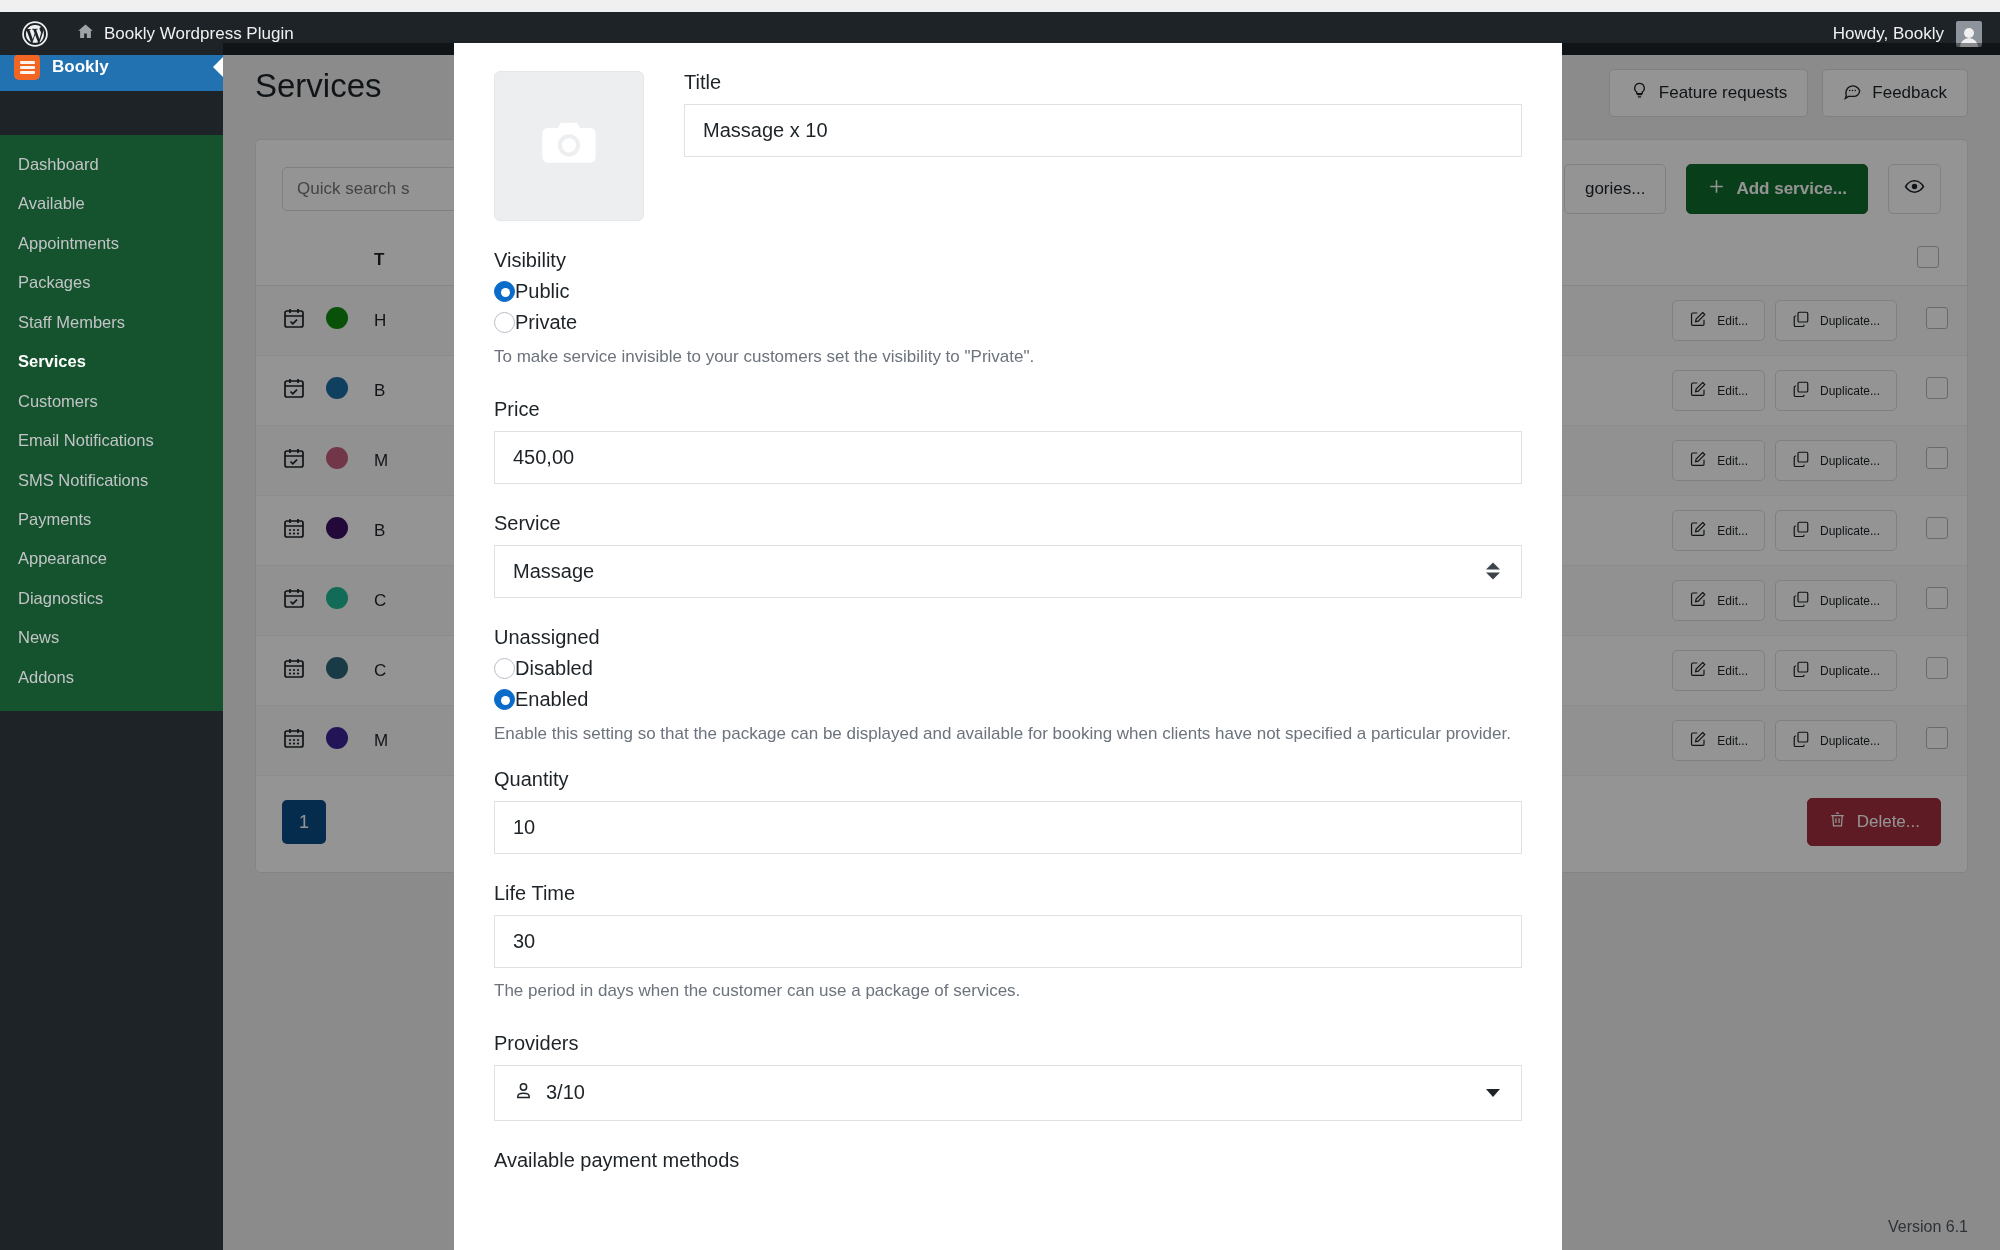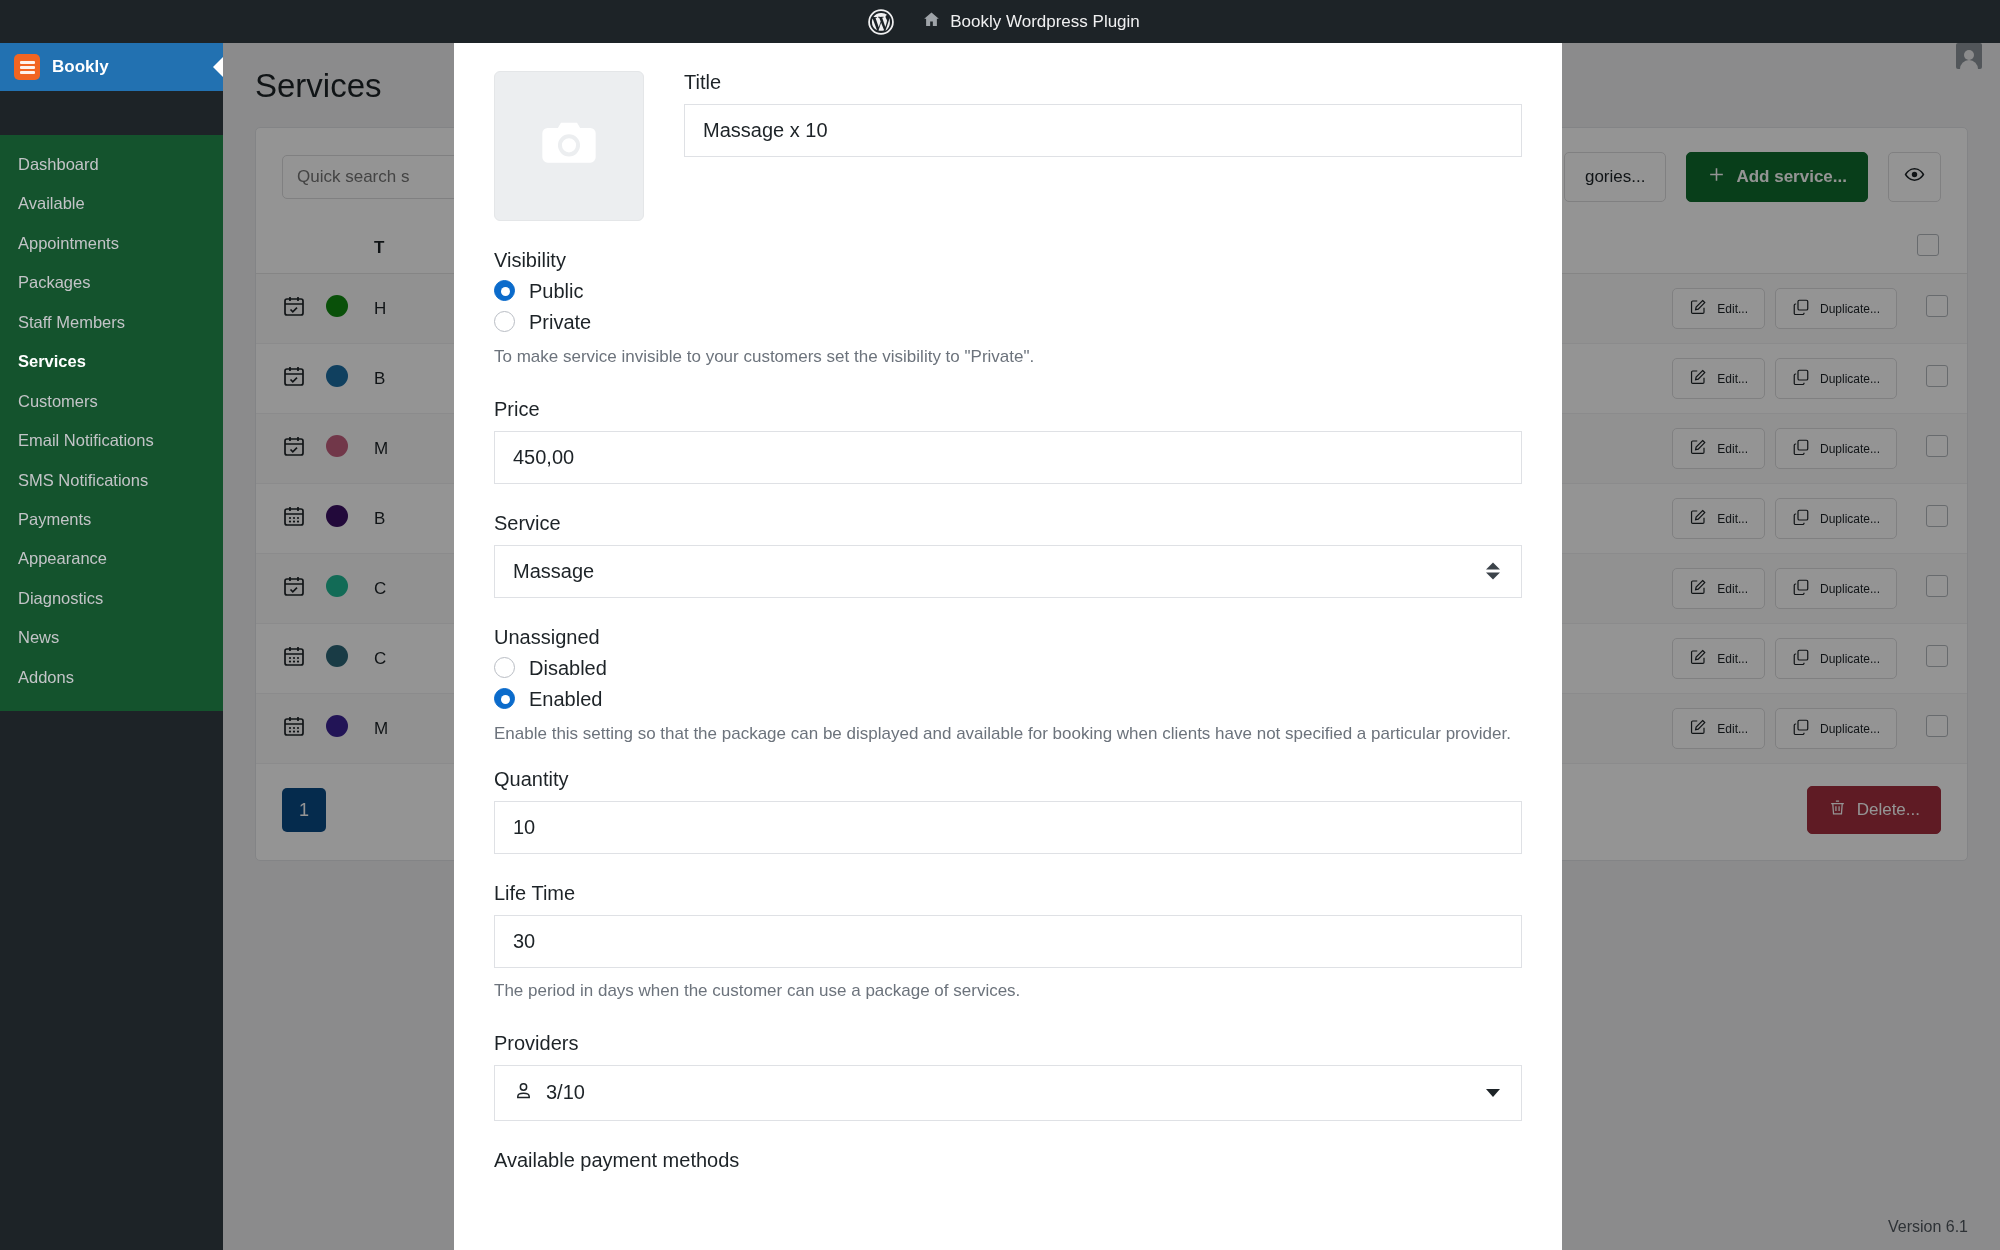--- a/index.html
+++ b/index.html
@@ -6,23 +6,23 @@
   html, body {
     width: 2000px; height: 1250px;
     font-family: "Liberation Sans", sans-serif;
     overflow: hidden;
     background: #f0f0f1;
   }
   .screen { position: relative; width: 2000px; height: 1250px; }
 
   
   .adminbar {
-    position: absolute; top: 0; left: 0; width: 2000px; height: 43px;
+    position: absolute; top: 12px; left: 0; width: 2000px; height: 43px;
     background: #1d2327; color: #f0f0f1;
-    display: flex; align-items: center; z-index: 40; flex-direction: column;
+    display: flex; align-items: center; z-index: 40;
   }
   .ab-left { display: flex; align-items: center; gap: 0; padding-left: 8px; }
   .ab-item { display: flex; align-items: center; gap: 9px; padding: 0 14px; height: 43px; color: #f0f0f1; font-size: 17px; }
   .ab-right { margin-left: auto; display: flex; align-items: center; padding-right: 18px; gap: 12px; }
   .ab-howdy { font-size: 17px; color: #f0f0f1; }
   .avatar { width: 26px; height: 26px; background: #8d949b; border-radius: 2px; display:flex; align-items:flex-end; justify-content:center; overflow:hidden; }
   .avatar .head { width:10px; height:10px; border-radius:50%; background:#f0f0f1; position:relative; top:-9px; }
   .avatar .body { width:18px; height:9px; border-radius:9px 9px 0 0; background:#f0f0f1; position:absolute; bottom:0;}
   .avatar-wrap { position:relative; width:26px;height:26px; }
   .wp-logo { width: 26px; height: 26px; }
@@ -137,21 +137,21 @@
   .img-ph svg { width: 64px; height: 64px; }
   .field-title { flex:1; }
   .lbl { font-size: 20px; color:#1d2327; margin-bottom: 10px; display:block; }
   .inp {
     width: 100%; border:1px solid #dfe1e5; border-radius:0; background:#fff;
     padding: 14px 18px; font-size: 20px; color: #1d2327;
     font-family: "Liberation Sans", sans-serif;
   }
   .sec { margin-top: 28px; }
   .sec.tight { margin-top: 22px; }
-  .radio-row { display:flex; align-items:flex-start; gap: 14px; margin-top: 8px; }
+  .radio-row { display:flex; align-items:center; margin-top: 8px; }
   .radio {
     width: 21px; height: 21px; border-radius:50%; border:1px solid #b9bdc4;
     background:#fff; flex:0 0 21px; position:relative;
   }
   .radio.on { background:#0b6bcb; border-color:#0b6bcb; }
   .radio.on::after {
     content:""; position:absolute; left:6px; top:6px; width:9px; height:9px;
     border-radius:50%; background:#fff;
   }
   .radio-label { font-size: 20px; color:#1d2327; }
@@ -230,20 +230,41 @@
         <a>Appearance</a>
         <a>Diagnostics</a>
         <a>News</a>
         <a>Addons</a>
       </div>
   </div>
 
   <div class="content">
     <div class="topbar-row">
       <div class="page-title">Services</div>
+      <div class="topbar-right">
+        <button class="btn">
+          <span>
+            <svg viewBox="0 0 24 24" width="19" height="19" fill="none" stroke="#1d2327" stroke-width="1.7">
+                <path d="M9 17h6M10 20h4M12 3a6 6 0 0 0-3.5 10.9V16h7v-2.1A6 6 0 0 0 12 3z"></path>
+              </svg>
+          </span>
+          <span>Feature requests</span>
+        </button>
+        <button class="btn">
+          <span>
+            <svg viewBox="0 0 24 24" width="19" height="19" fill="none" stroke="#1d2327" stroke-width="1.7">
+                <path d="M21 12a7.5 7.5 0 0 1-7.5 7.5H7L3 22l1.2-3.6A7.5 7.5 0 1 1 21 12z"></path>
+                <circle cx="8.5" cy="12" r="1" fill="#1d2327" stroke="none"></circle>
+                <circle cx="12" cy="12" r="1" fill="#1d2327" stroke="none"></circle>
+                <circle cx="15.5" cy="12" r="1" fill="#1d2327" stroke="none"></circle>
+              </svg>
+          </span>
+          <span>Feedback</span>
+        </button>
+      </div>
     </div>
 
     <div class="panel">
       <div class="panel-head">
         <input class="search-input" placeholder="Quick search s" style="">
         <div class="head-actions">
           <button class="btn">gories...</button>
           <button class="btn btn-green">
             <span>
               <svg viewBox="0 0 24 24" width="19" height="19">

